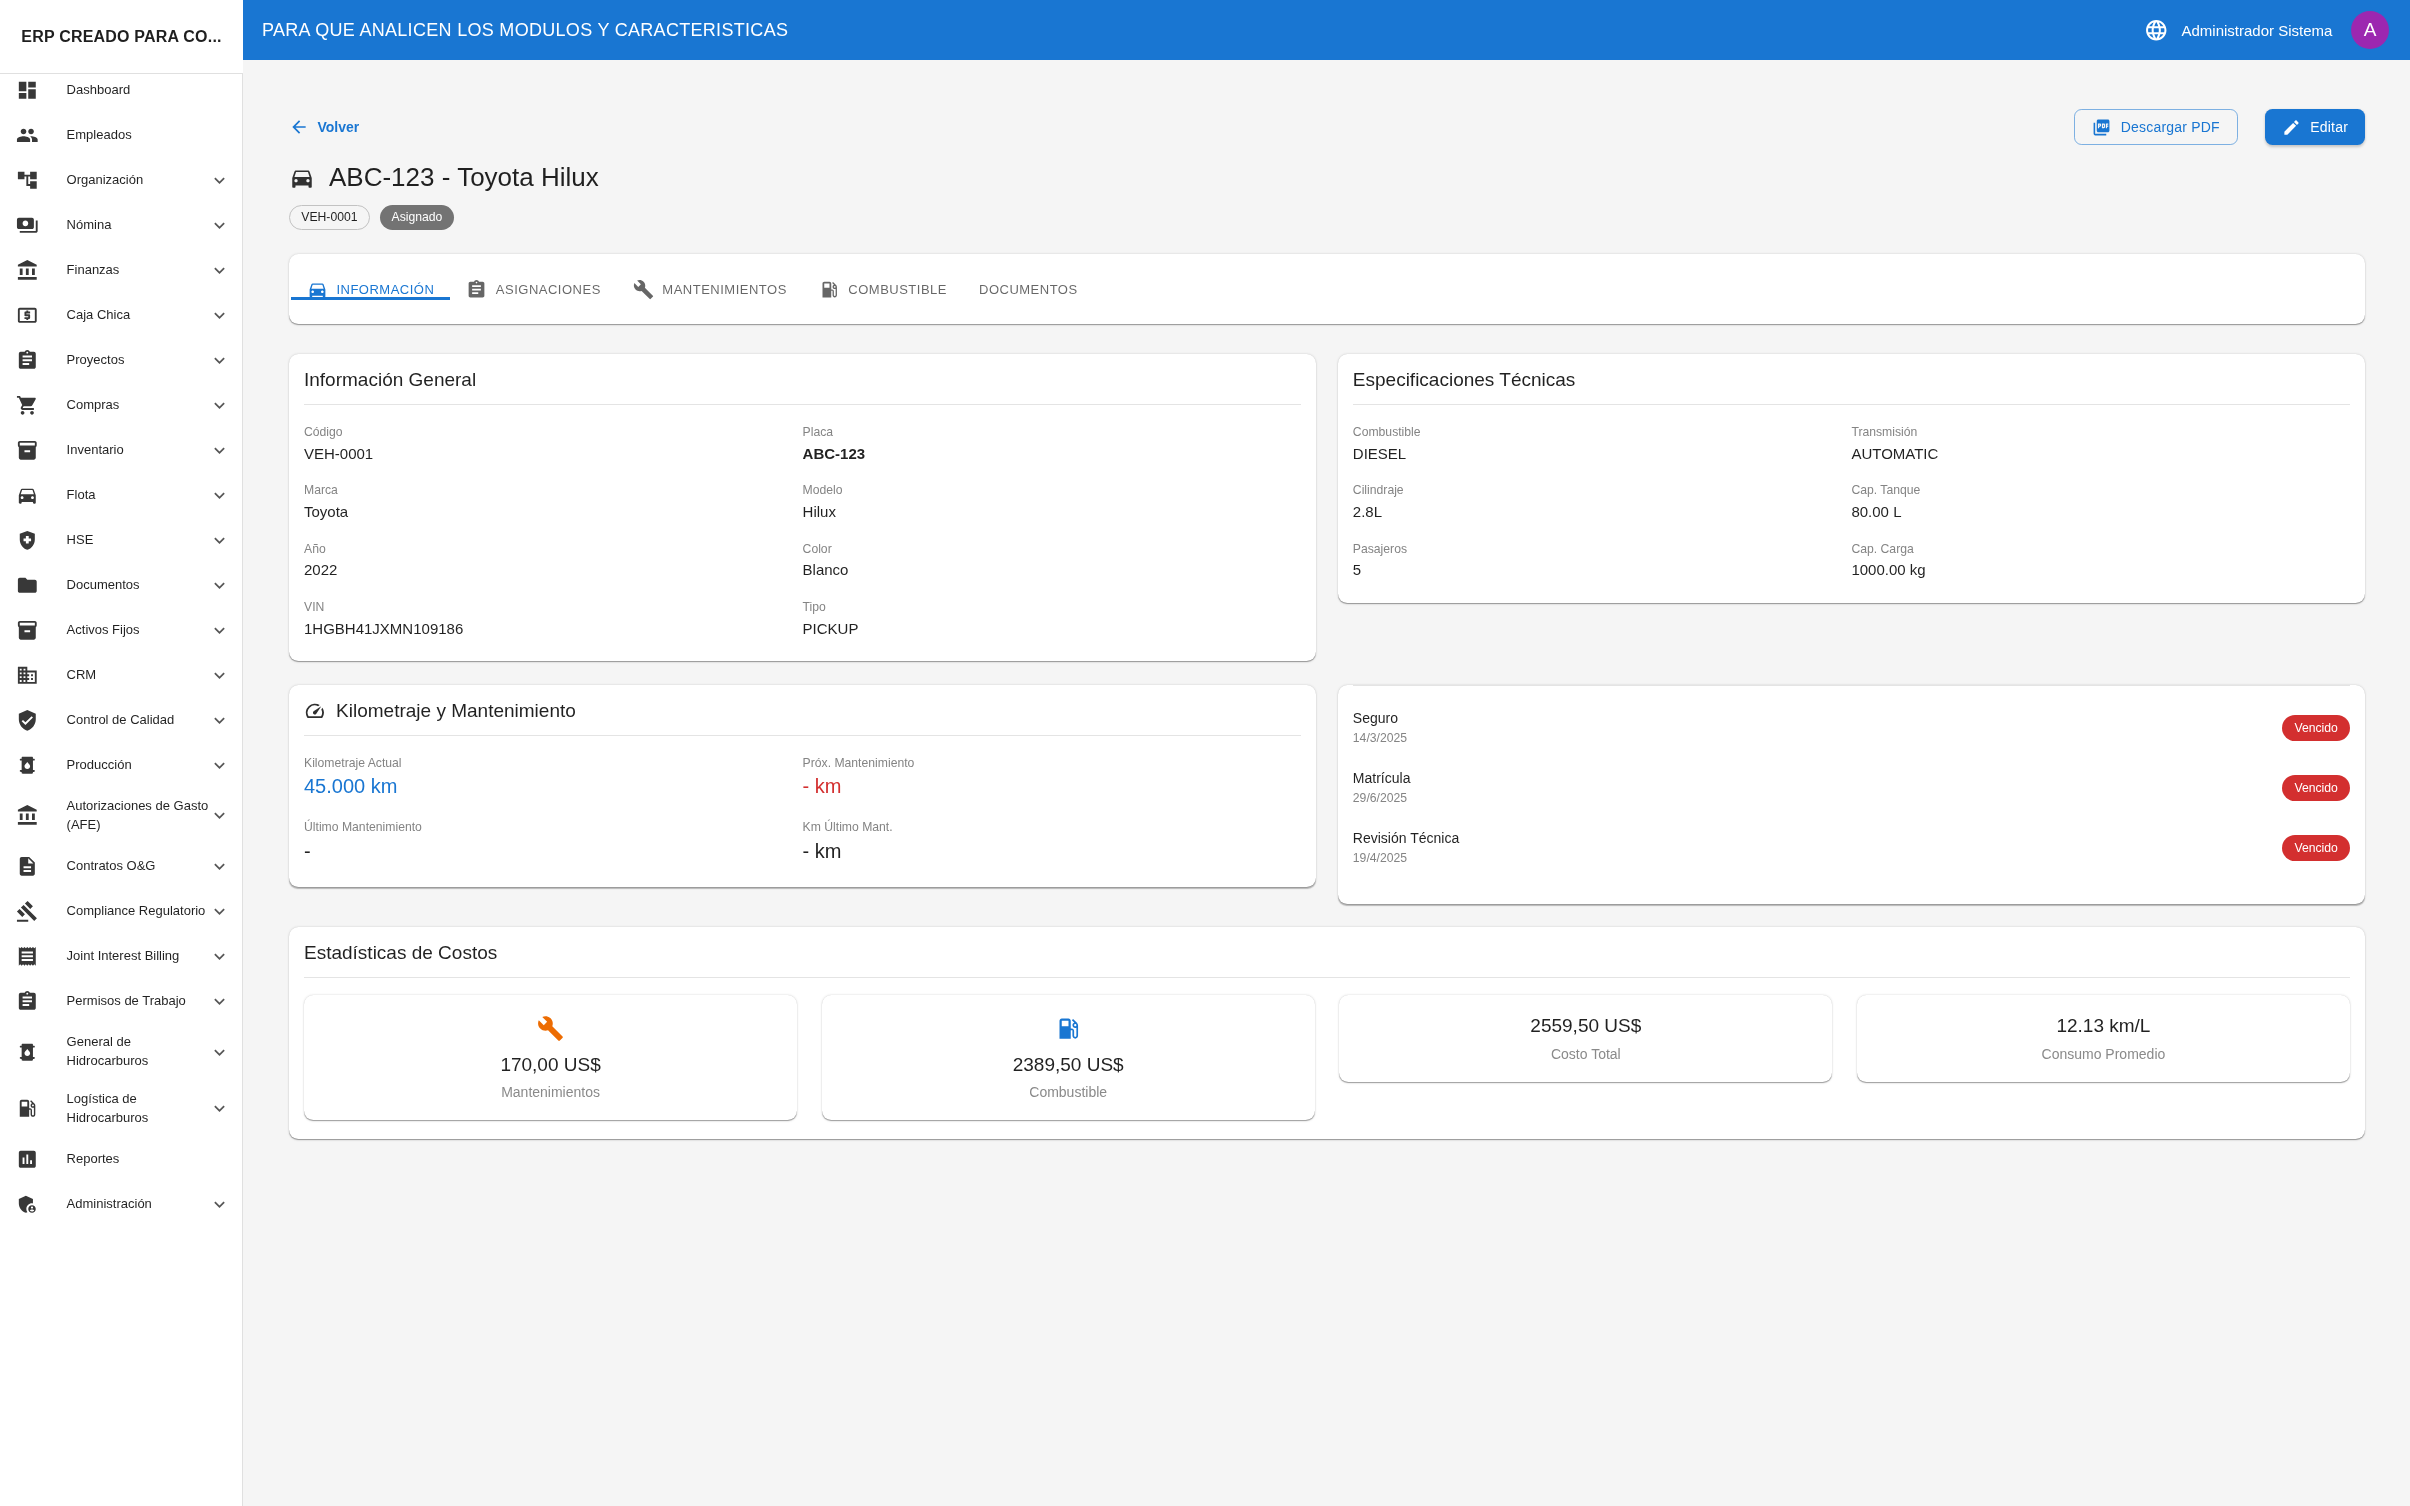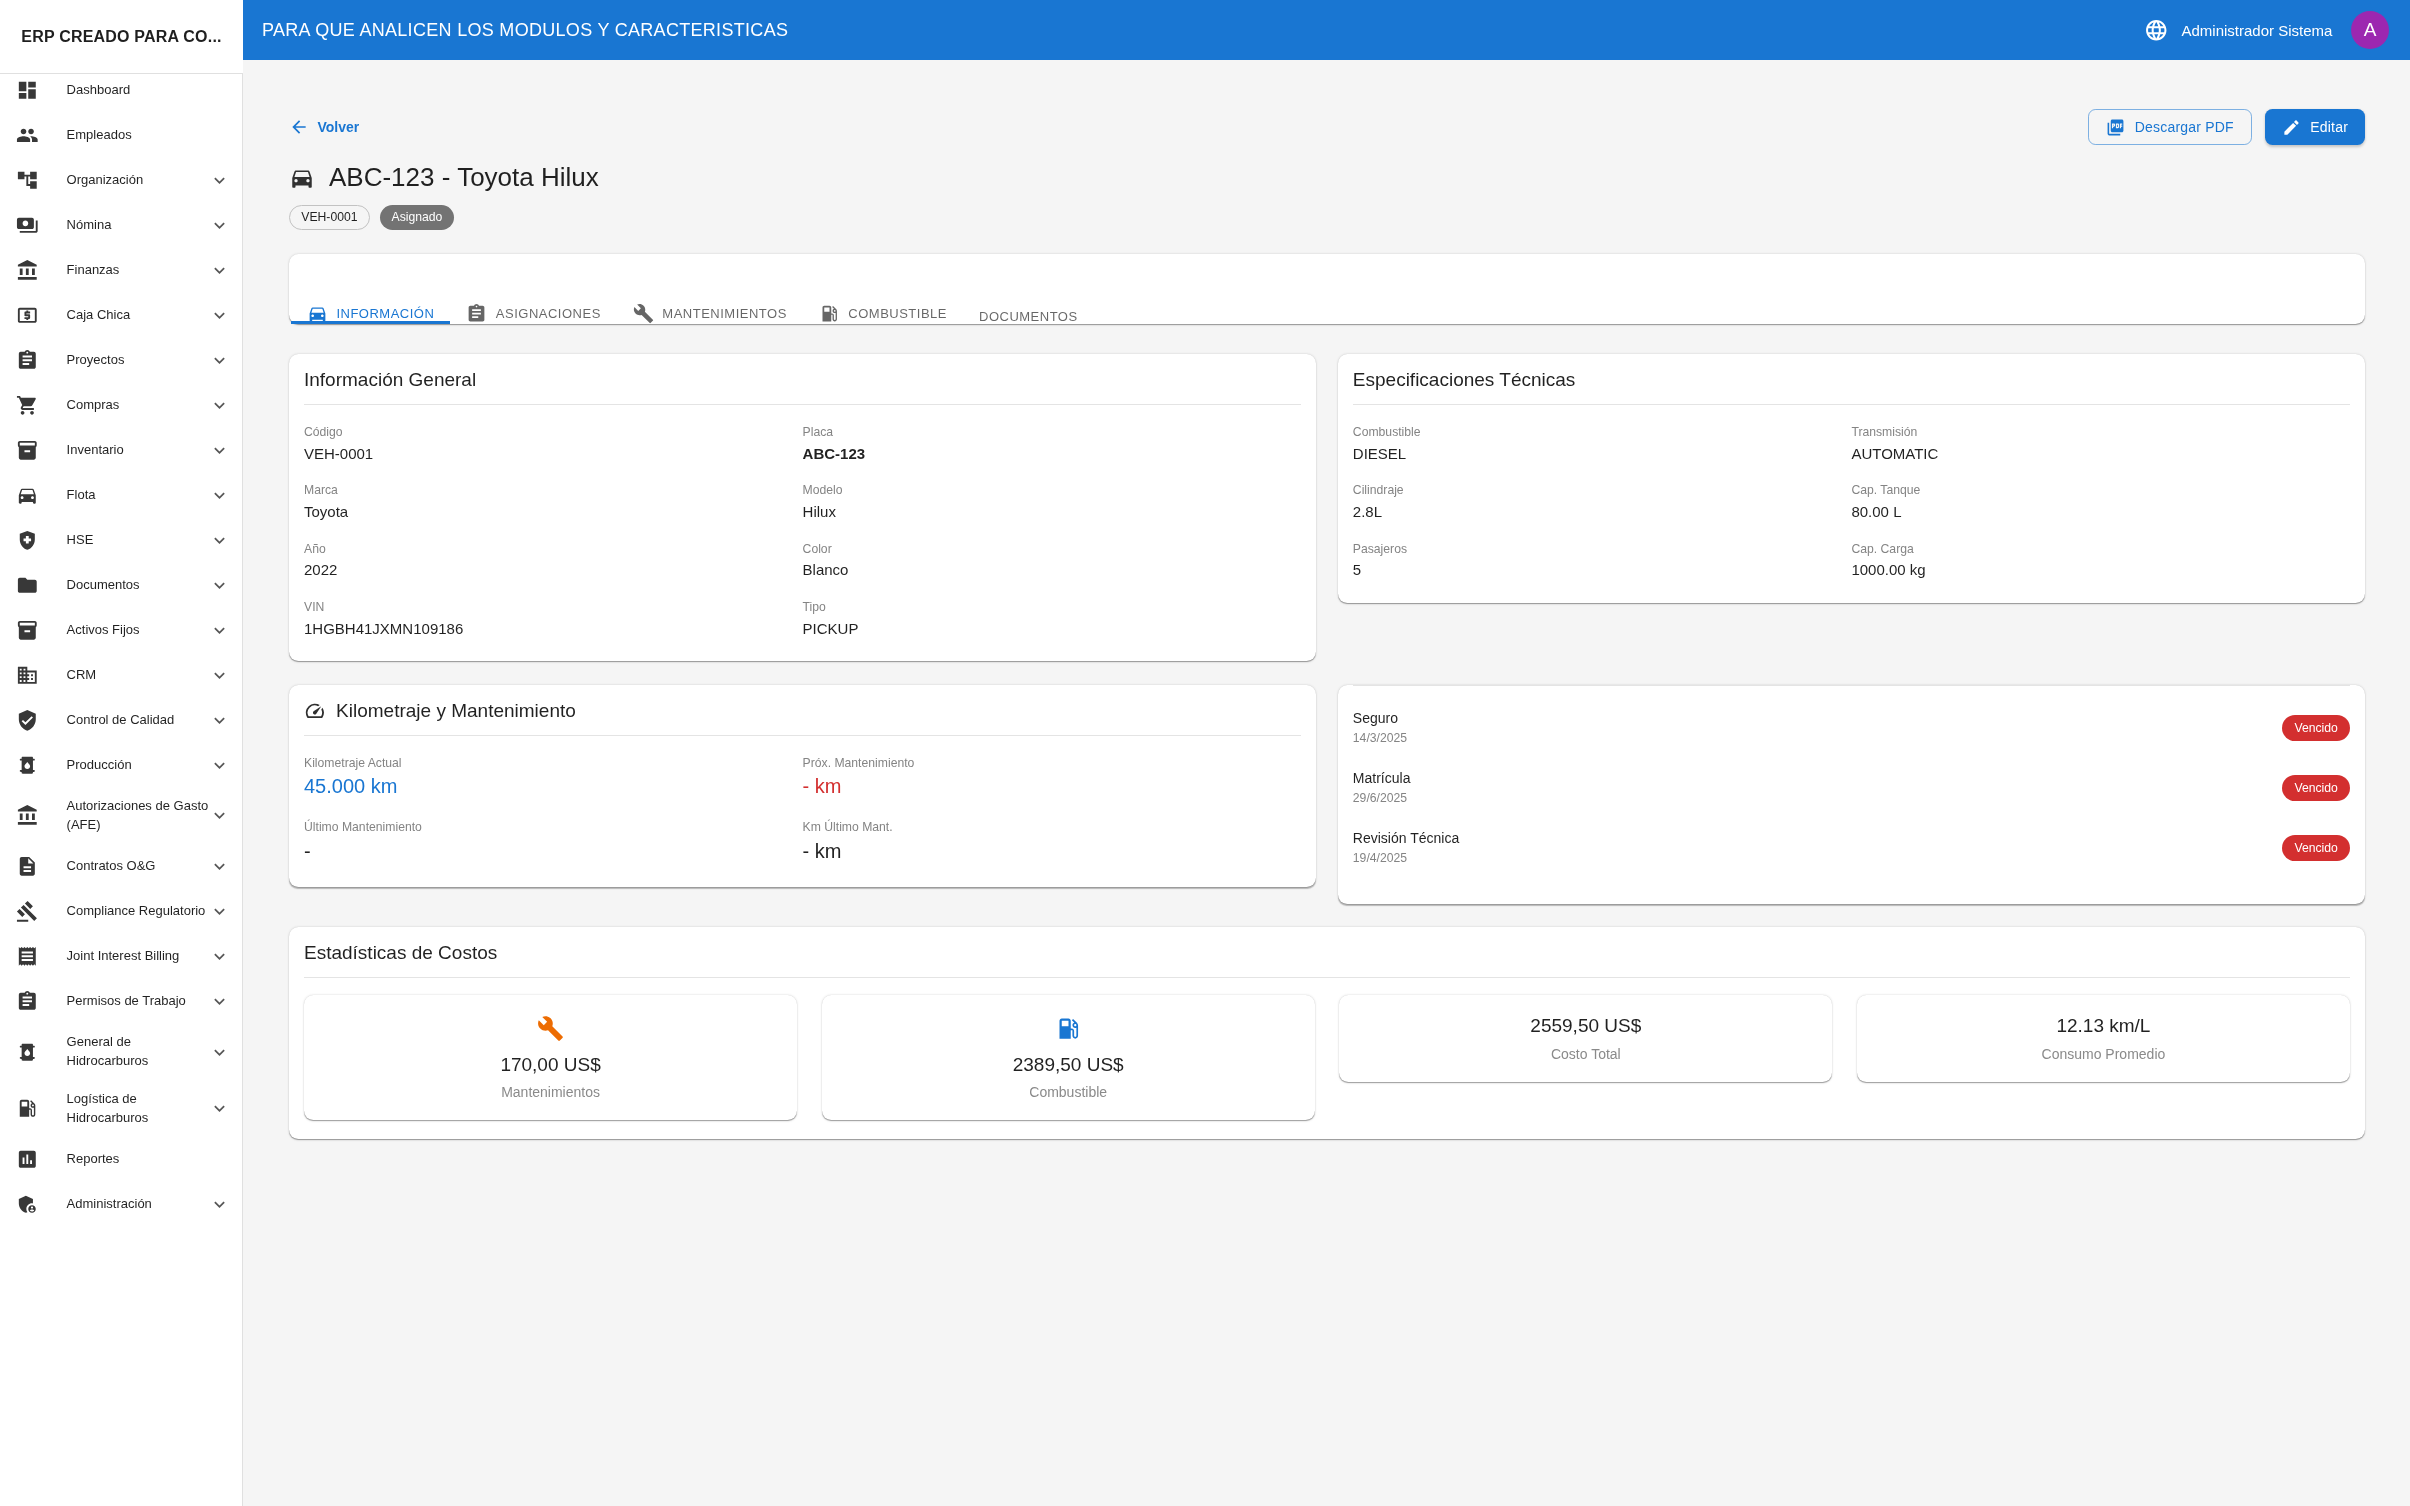--- a/index.html
+++ b/index.html
@@ -43,21 +43,21 @@
   .side-item .ic { color: #383838; }
   .side-label { flex: 1; font-size: 13px; line-height: 1.45; margin-left: 28px; }
   .chev { width: 21px; height: 21px; fill: #565656; flex: none; }
 
   
   .main { position: absolute; top: 60px; left: 243px; right: 0; bottom: 0; overflow: hidden; padding: 49px 45px 0 46px; }
 
   .header-row { display: flex; align-items: center; }
   .back-link { display: inline-flex; align-items: center; gap: 8.5px; color: #1976d2; font-size: 14px; cursor: pointer; font-weight: bold; }
   .back-link .ic { width: 20px; height: 20px; }
-  .header-actions { margin-left: auto; display: flex; gap: 13px; }
+  .header-actions { margin-left: auto; display: flex; gap: 27px; }
   .btn { display: inline-flex; align-items: center; gap: 9.4px; height: 36px; border-radius: 7.5px;
          font-size: 14px; font-weight: 500; padding: 0 17px; cursor: pointer; letter-spacing: 0.2px; }
   .btn .ic { width: 19px; height: 19px; }
   .btn-outlined { border: 0.9px solid rgba(25,118,210,0.55); color: #1976d2; background: transparent; }
   .btn-contained { border: none; background: #1976d2; color: #ffffff; box-shadow: 0 1.9px 2.8px rgba(0,0,0,0.2); }
 
   .title-row { display: flex; align-items: center; gap: 14px; margin-top: 17px; }
   .title-row .ic { width: 26px; height: 26px; color: rgba(0,0,0,0.8); }
   .page-title { font-size: 26px; font-weight: 400; color: rgba(0,0,0,0.87); }
 
@@ -65,21 +65,21 @@
   .chip { height: 24.5px; display: inline-flex; align-items: center; padding: 0 11.3px; border-radius: 13px; font-size: 12.2px; }
   .chip-outlined { border: 0.9px solid #c2c2c2; color: rgba(0,0,0,0.87); background: transparent; }
   .chip-filled { background: #737373; color: #ffffff; }
 
   .paper {
     background: #ffffff; border-radius: 9.4px;
     box-shadow: 0 1.9px 0.9px -0.9px rgba(0,0,0,0.2), 0 0.9px 0.9px 0 rgba(0,0,0,0.14), 0 0.9px 2.8px 0 rgba(0,0,0,0.12);
   }
 
   
-  .tabs-card { margin-top: 24.5px; height: 70px; display: flex; align-items: flex-end; padding: 0 1.9px; }
+  .tabs-card { margin-top: 24.5px; height: 70px; display: flex; align-items: center; padding: 0 1.9px; }
   .tab { position: relative; display: flex; align-items: center; gap: 8.5px; padding: 0 16px;
          font-size: 13px; font-weight: 500; letter-spacing: 0.5px; color: rgba(0,0,0,0.6); cursor: pointer; }
   .tab .ic { width: 21px; height: 21px; }
   .tab.active { color: #1976d2; }
   .tab.active::after { content: ""; position: absolute; left: 0; right: 0; bottom: 0; height: 2.8px; background: #1976d2; }
 
   
   .grid { display: grid; grid-template-columns: 1fr 1fr; gap: 23.5px 21.7px; margin-top: 30px; align-items: start; }
   .card-head { display: flex; align-items: center; gap: 10.4px; padding: 15px 15px 13px 15px; }
   .card-head .ic { width: 21.7px; height: 21.7px; color: #2f2f2f; }

